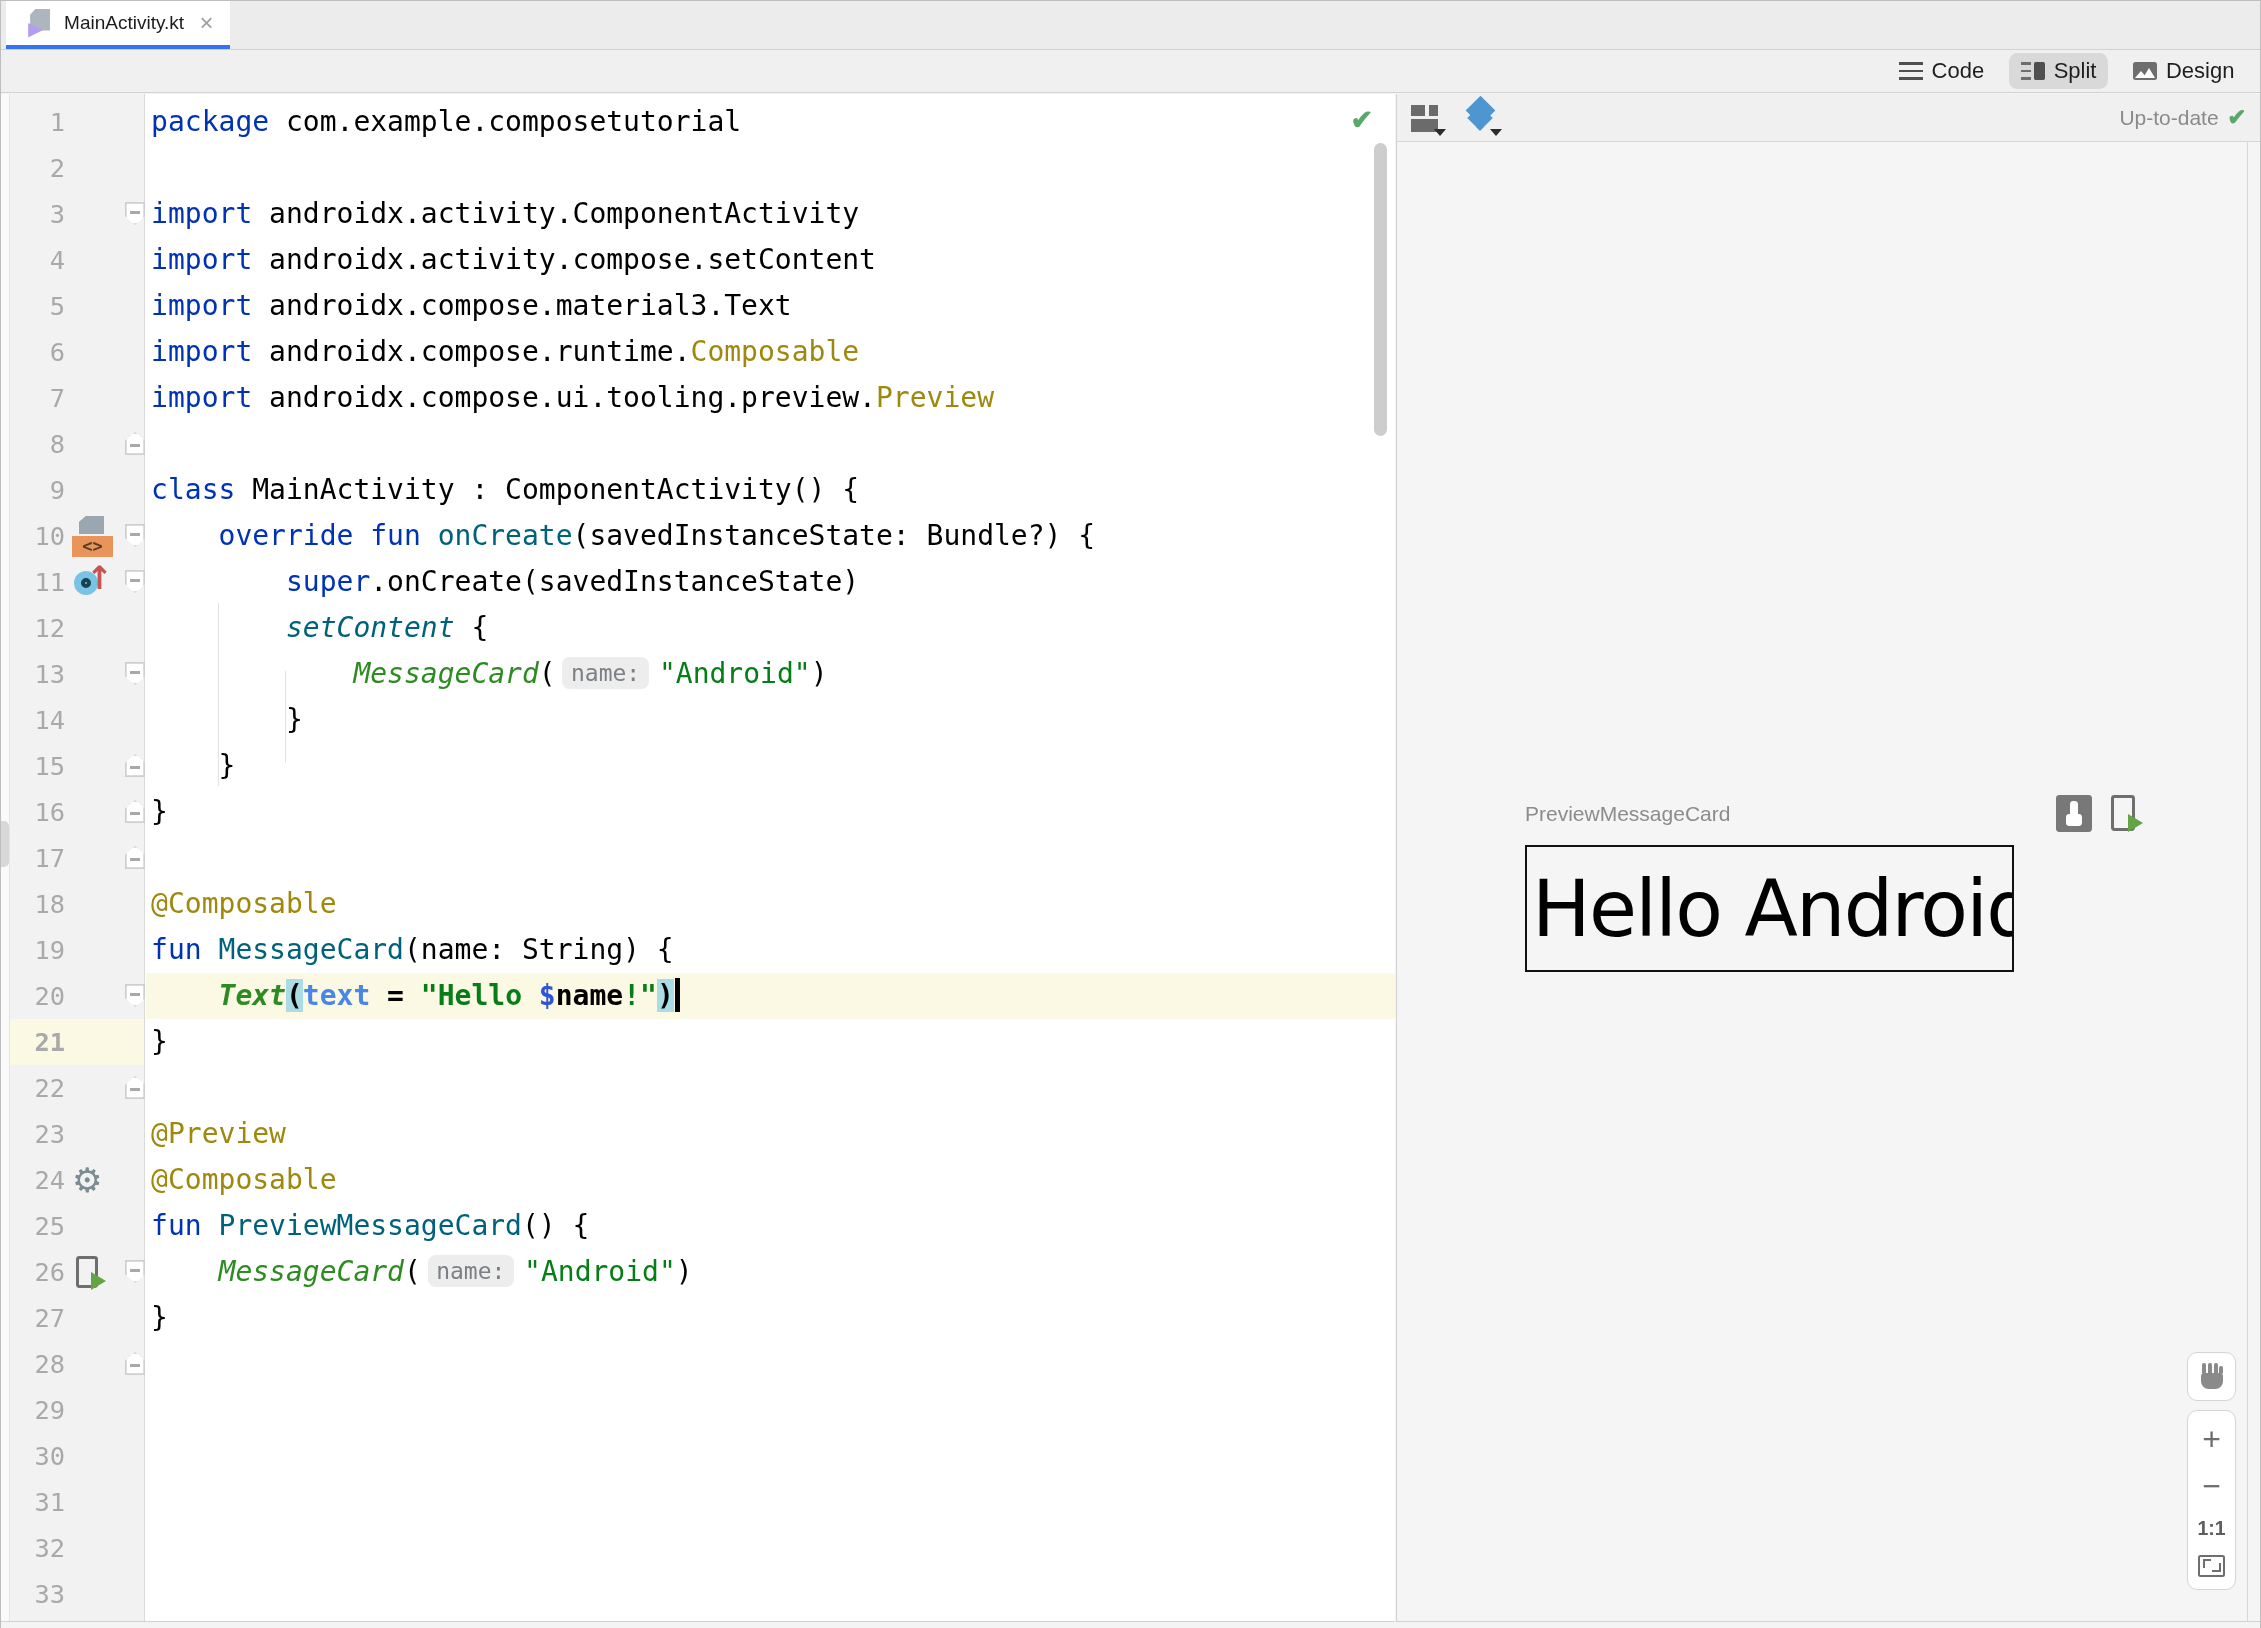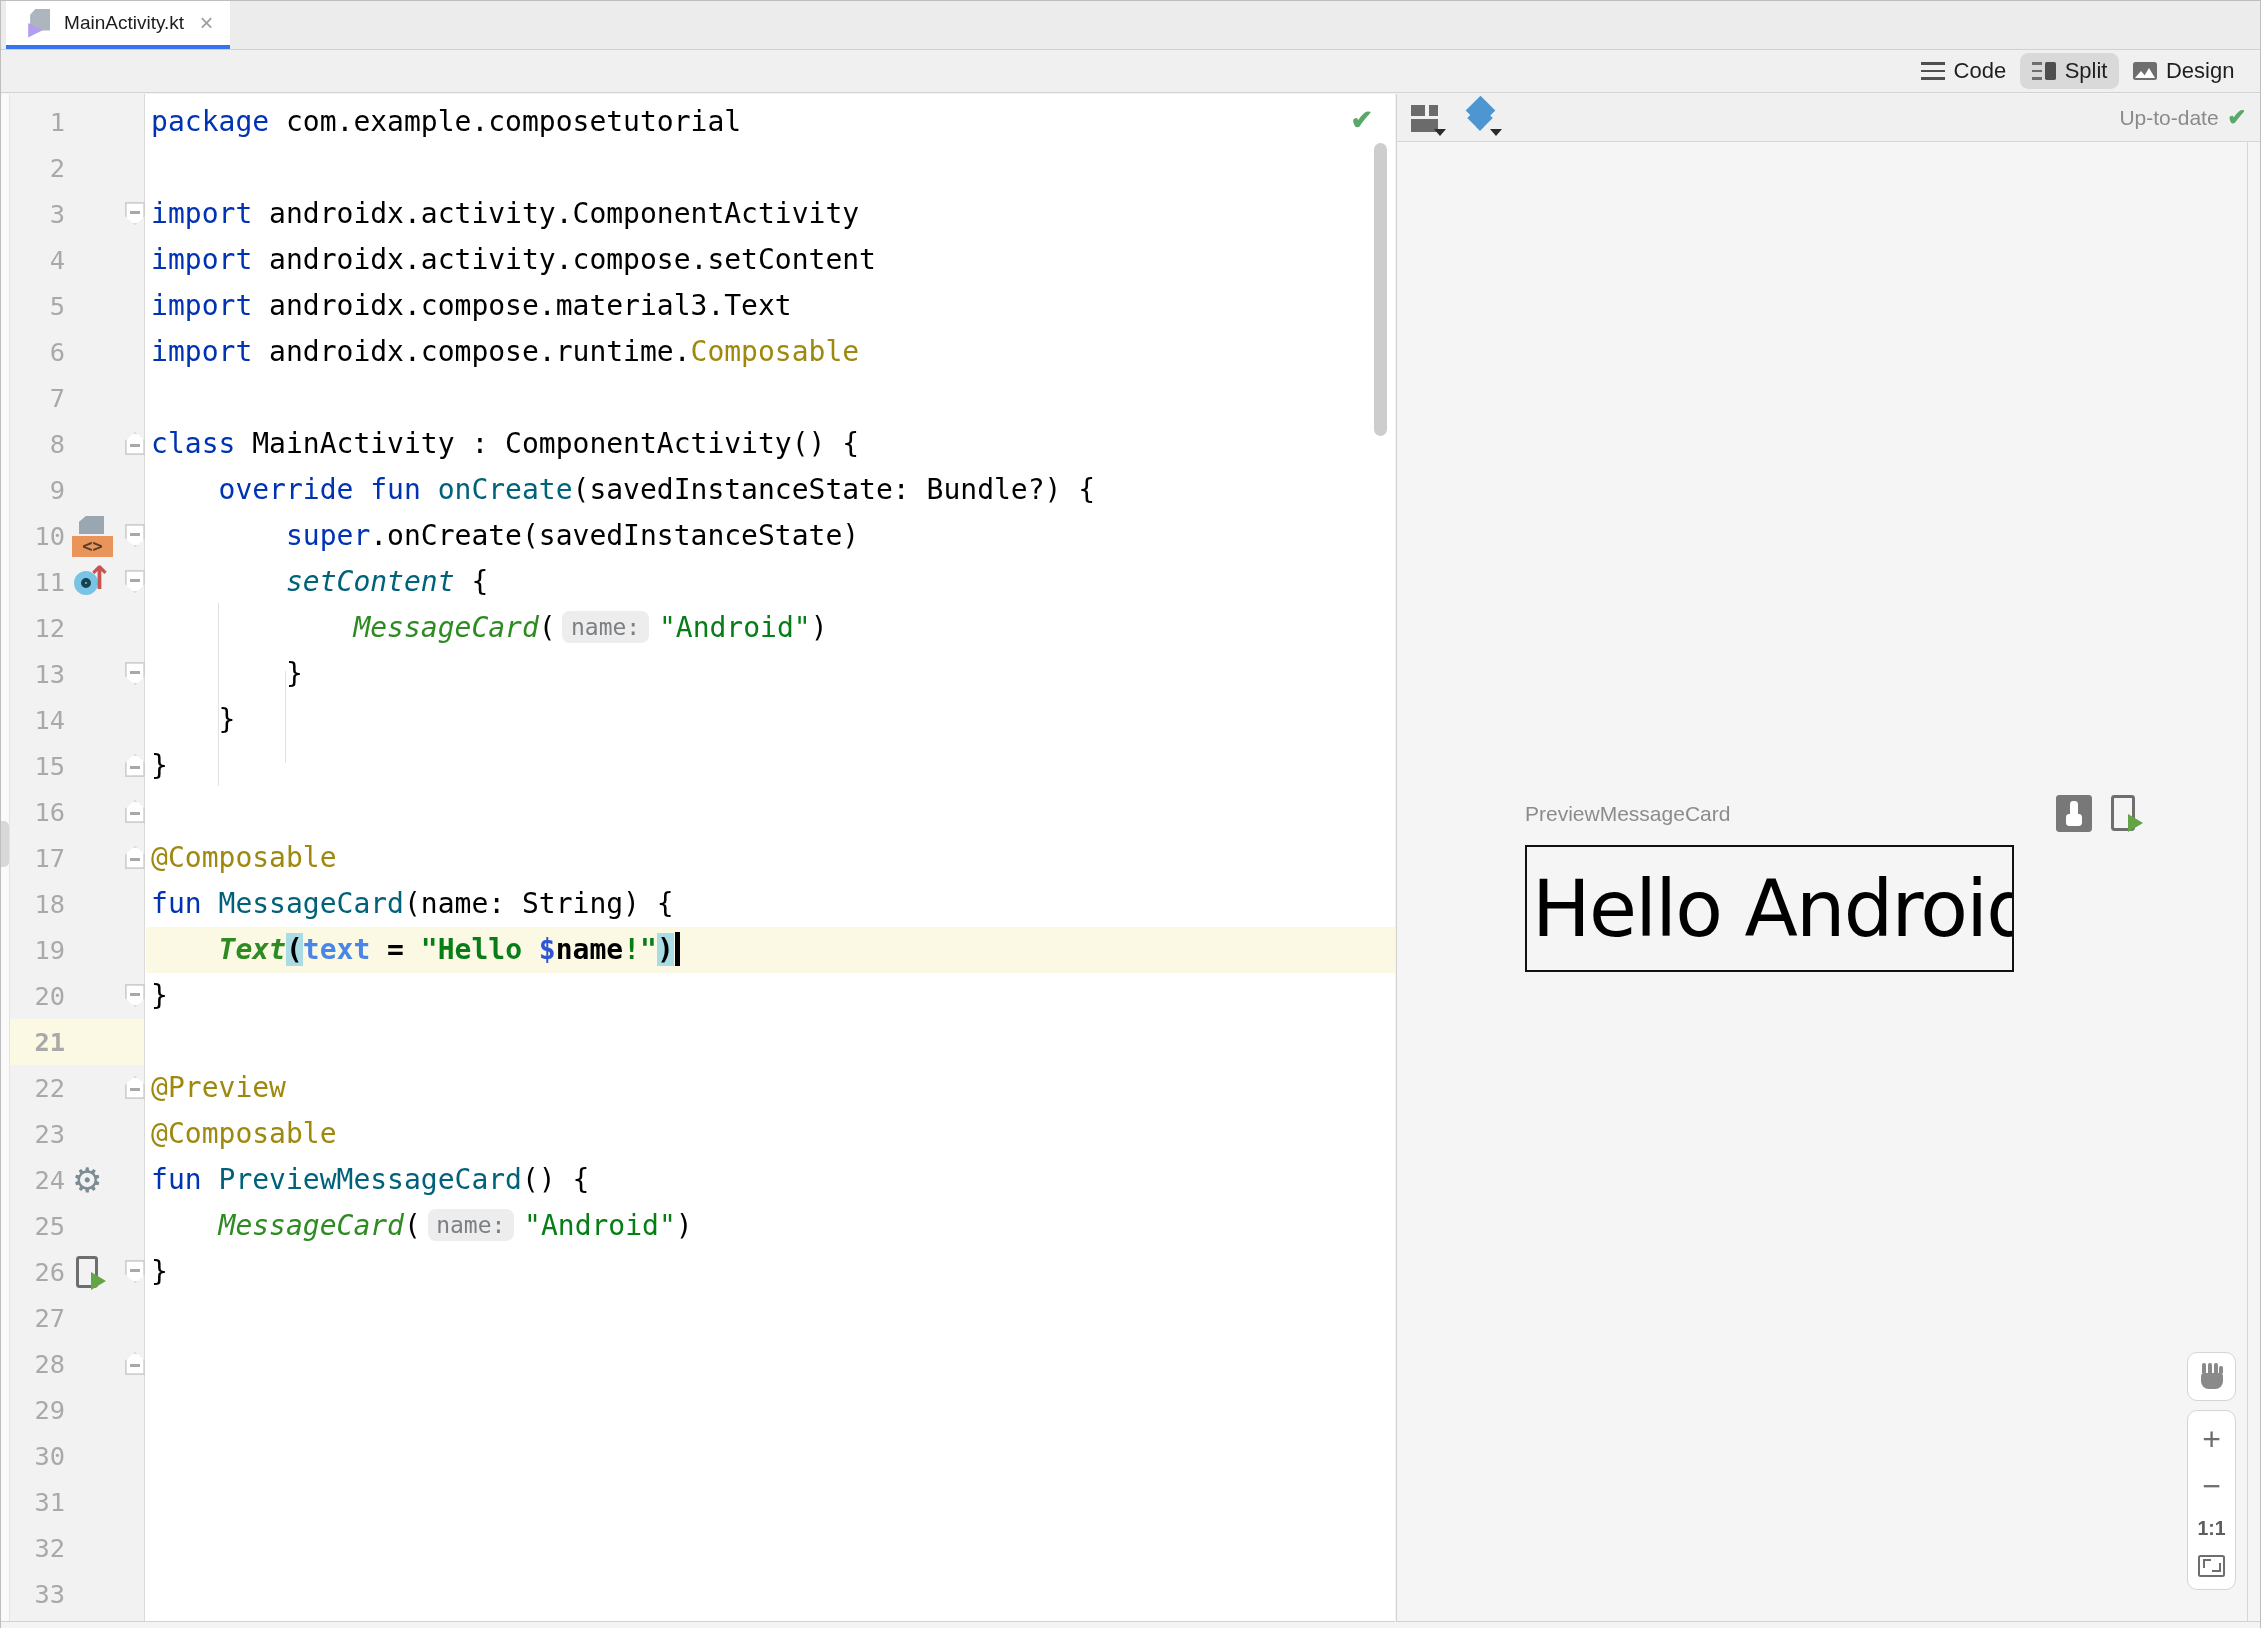--- a/index.html
+++ b/index.html
@@ -13,21 +13,21 @@
   .tab-icon{width:29px;height:29px;position:relative;margin-right:12px;}
   .tk-a{position:absolute;right:1.7px;top:0;width:20.3px;height:22px;background:#ADB5BE;
         clip-path:polygon(28% 0,100% 0,100% 100%,0 100%,0 28%);}
   .tk-p{position:absolute;left:5.1px;bottom:0;width:14.4px;height:14.4px;background:#B49CEE;
         clip-path:polygon(0 0,100% 50%,0 100%);}
   .tab-label{font-size:19px;color:#1C1C1C;}
   .tab-close{margin-left:15.3px;color:#9AA0A6;font-size:24px;line-height:24px;}
 
   
   .toolbar{position:absolute;left:0;top:49px;right:0;height:43px;background:#F0F0F0;border-bottom:0.8px solid #D2D2D2;
-           display:flex;align-items:center;justify-content:flex-end;padding-right:13.6px;gap:2px;box-sizing:border-box;}
+           display:flex;align-items:center;justify-content:flex-end;padding-right:13.6px;gap:13px;box-sizing:border-box;}
   .mode{display:flex;align-items:center;gap:8.5px;padding:5.1px 12px;border-radius:8.5px;font-size:22px;color:#1F1F1F;}
   .mode.active{background:#D9D9D9;}
   .mi-code{width:24px;height:18px;background:repeating-linear-gradient(to bottom,#4F4F4F 0,#4F4F4F 2.5px,transparent 2.5px,transparent 7.6px);}
   .mi-split{width:24px;height:18.6px;position:relative;}
   .mi-split::before{content:"";position:absolute;left:0;top:0;width:10.2px;height:18px;
         background:repeating-linear-gradient(to bottom,#6E6E6E 0,#6E6E6E 2.5px,transparent 2.5px,transparent 7.6px);}
   .mi-split::after{content:"";position:absolute;right:0;top:0;width:11px;height:18px;background:#4F4F4F;border-radius:1.7px;}
   .mi-design{width:24px;height:18.6px;background:#6E6E6E;border-radius:2.5px;position:relative;overflow:hidden;}
   .mi-design::before{content:"";position:absolute;left:1.7px;bottom:2.5px;border-left:6px solid transparent;
         border-right:6px solid transparent;border-bottom:7.6px solid #fff;}
@@ -305,20 +305,21 @@
     <div class="codearea">
       <div class="guide" style="left:72px;top:509px;height:183px;"></div>
       <div class="guide" style="left:139px;top:577px;height:92px;"></div>
       <div class="clines">
           <div class="cl"><span class="t-kw">package</span><span class="t-pl"> com.example.composetutorial</span></div>
           <div class="cl"></div>
           <div class="cl"><span class="t-kw">import</span><span class="t-pl"> androidx.activity.ComponentActivity</span></div>
           <div class="cl"><span class="t-kw">import</span><span class="t-pl"> androidx.activity.compose.setContent</span></div>
           <div class="cl"><span class="t-kw">import</span><span class="t-pl"> androidx.compose.material3.Text</span></div>
           <div class="cl"><span class="t-kw">import</span><span class="t-pl"> androidx.compose.runtime.</span><span class="t-ann">Composable</span></div>
+          <div class="cl"><span class="t-kw">import</span><span class="t-pl"> androidx.compose.ui.tooling.preview.</span><span class="t-ann">Preview</span></div>
           <div class="cl"></div>
           <div class="cl"><span class="t-kw">class</span><span class="t-pl"> MainActivity : ComponentActivity() {</span></div>
           <div class="cl"><span class="t-pl">    </span><span class="t-kw">override</span><span class="t-pl"> </span><span class="t-kw">fun</span><span class="t-pl"> </span><span class="t-fn">onCreate</span><span class="t-pl">(savedInstanceState: Bundle?) {</span></div>
           <div class="cl"><span class="t-pl">        </span><span class="t-kw">super</span><span class="t-pl">.onCreate(savedInstanceState)</span></div>
           <div class="cl"><span class="t-pl">        </span><span class="t-fni">setContent</span><span class="t-pl"> {</span></div>
           <div class="cl"><span class="t-pl">            </span><span class="t-cg">MessageCard</span><span class="t-pl">(</span><span class="t-chip">name:</span><span class="t-str">"Android"</span><span class="t-pl">)</span></div>
           <div class="cl"><span class="t-pl">        }</span></div>
           <div class="cl"><span class="t-pl">    }</span></div>
           <div class="cl"><span class="t-pl">}</span></div>
           <div class="cl"></div>

